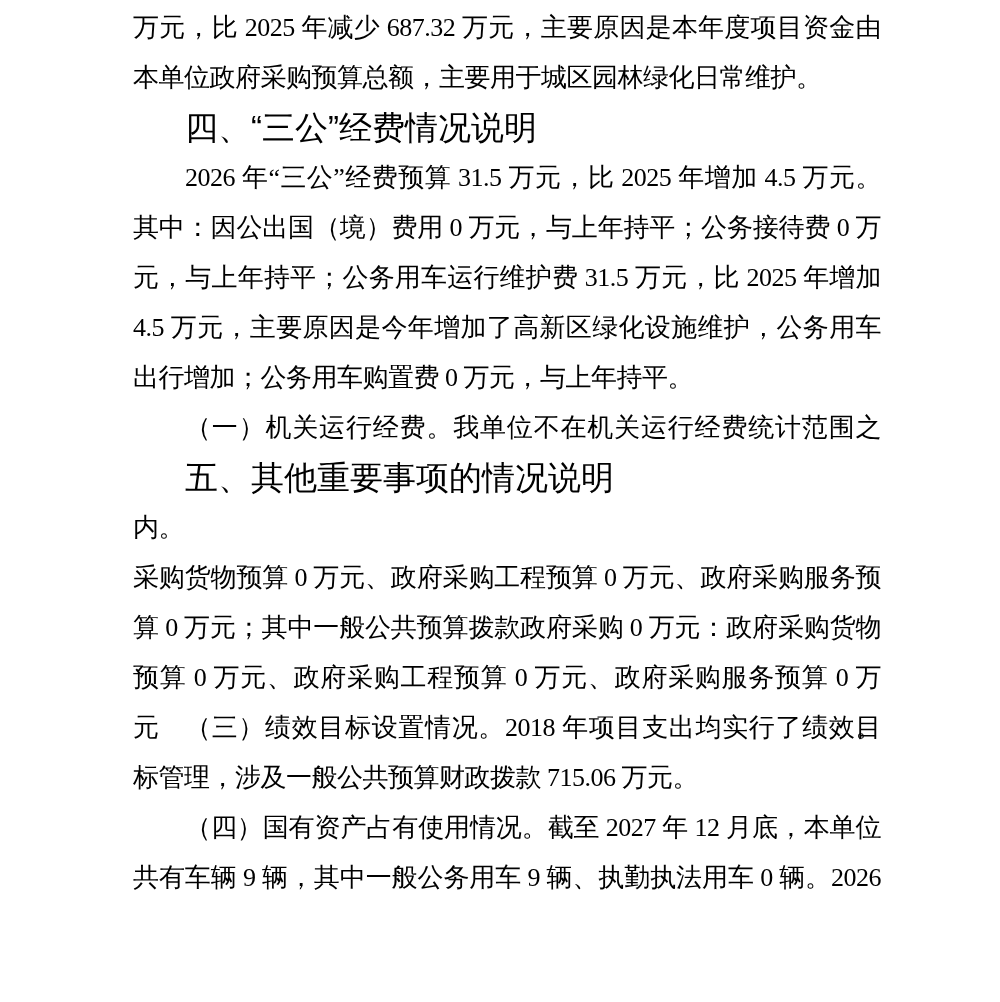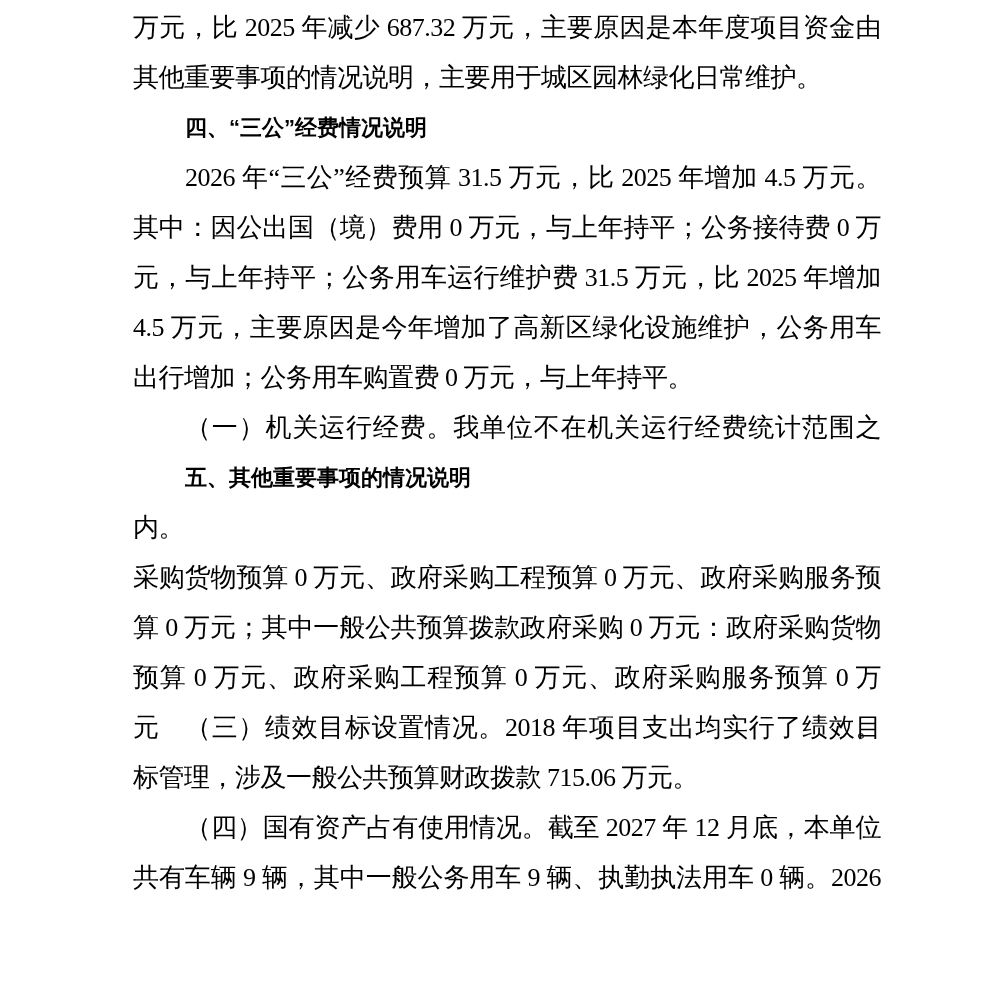--- a/index.html
+++ b/index.html
@@ -35,32 +35,32 @@
     white-space: normal;
     text-align: justify;
     text-align-last: justify;
     text-justify: inter-character;
   }
   .line.indent {
     padding-left: 52px;
   }
   .line.heading {
     font-family: "Liberation Sans", "DejaVu Sans", sans-serif;
-    font-weight: 700;
-    font-size: 22px;
+    font-weight: 400;
+    font-size: 33px;
     letter-spacing: 0;
   }
 </style>
 </head>
 <body>
 
 <div class="page">
   <div class="doc">
       <div class="line body justify">万元，比 2025 年减少 687.32 万元，主要原因是本年度项目资金由</div>
-      <div class="line body">其他重要事项的情况说明，主要用于城区园林绿化日常维护。</div>
+      <div class="line body">本单位政府采购预算总额，主要用于城区园林绿化日常维护。</div>
       <div class="line heading indent">四、“三公”经费情况说明</div>
       <div class="line body indent justify">2026 年“三公”经费预算 31.5 万元，比 2025 年增加 4.5 万元。</div>
       <div class="line body justify">其中：因公出国（境）费用 0 万元，与上年持平；公务接待费 0 万</div>
       <div class="line body justify">元，与上年持平；公务用车运行维护费 31.5 万元，比 2025 年增加</div>
       <div class="line body justify">4.5 万元，主要原因是今年增加了高新区绿化设施维护，公务用车</div>
       <div class="line body">出行增加；公务用车购置费 0 万元，与上年持平。</div>
       <div class="line body indent justify">（一）机关运行经费。我单位不在机关运行经费统计范围之</div>
       <div class="line heading indent">五、其他重要事项的情况说明</div>
       <div class="line body">内。</div>
       <div class="line body justify">采购货物预算 0 万元、政府采购工程预算 0 万元、政府采购服务预</div>

